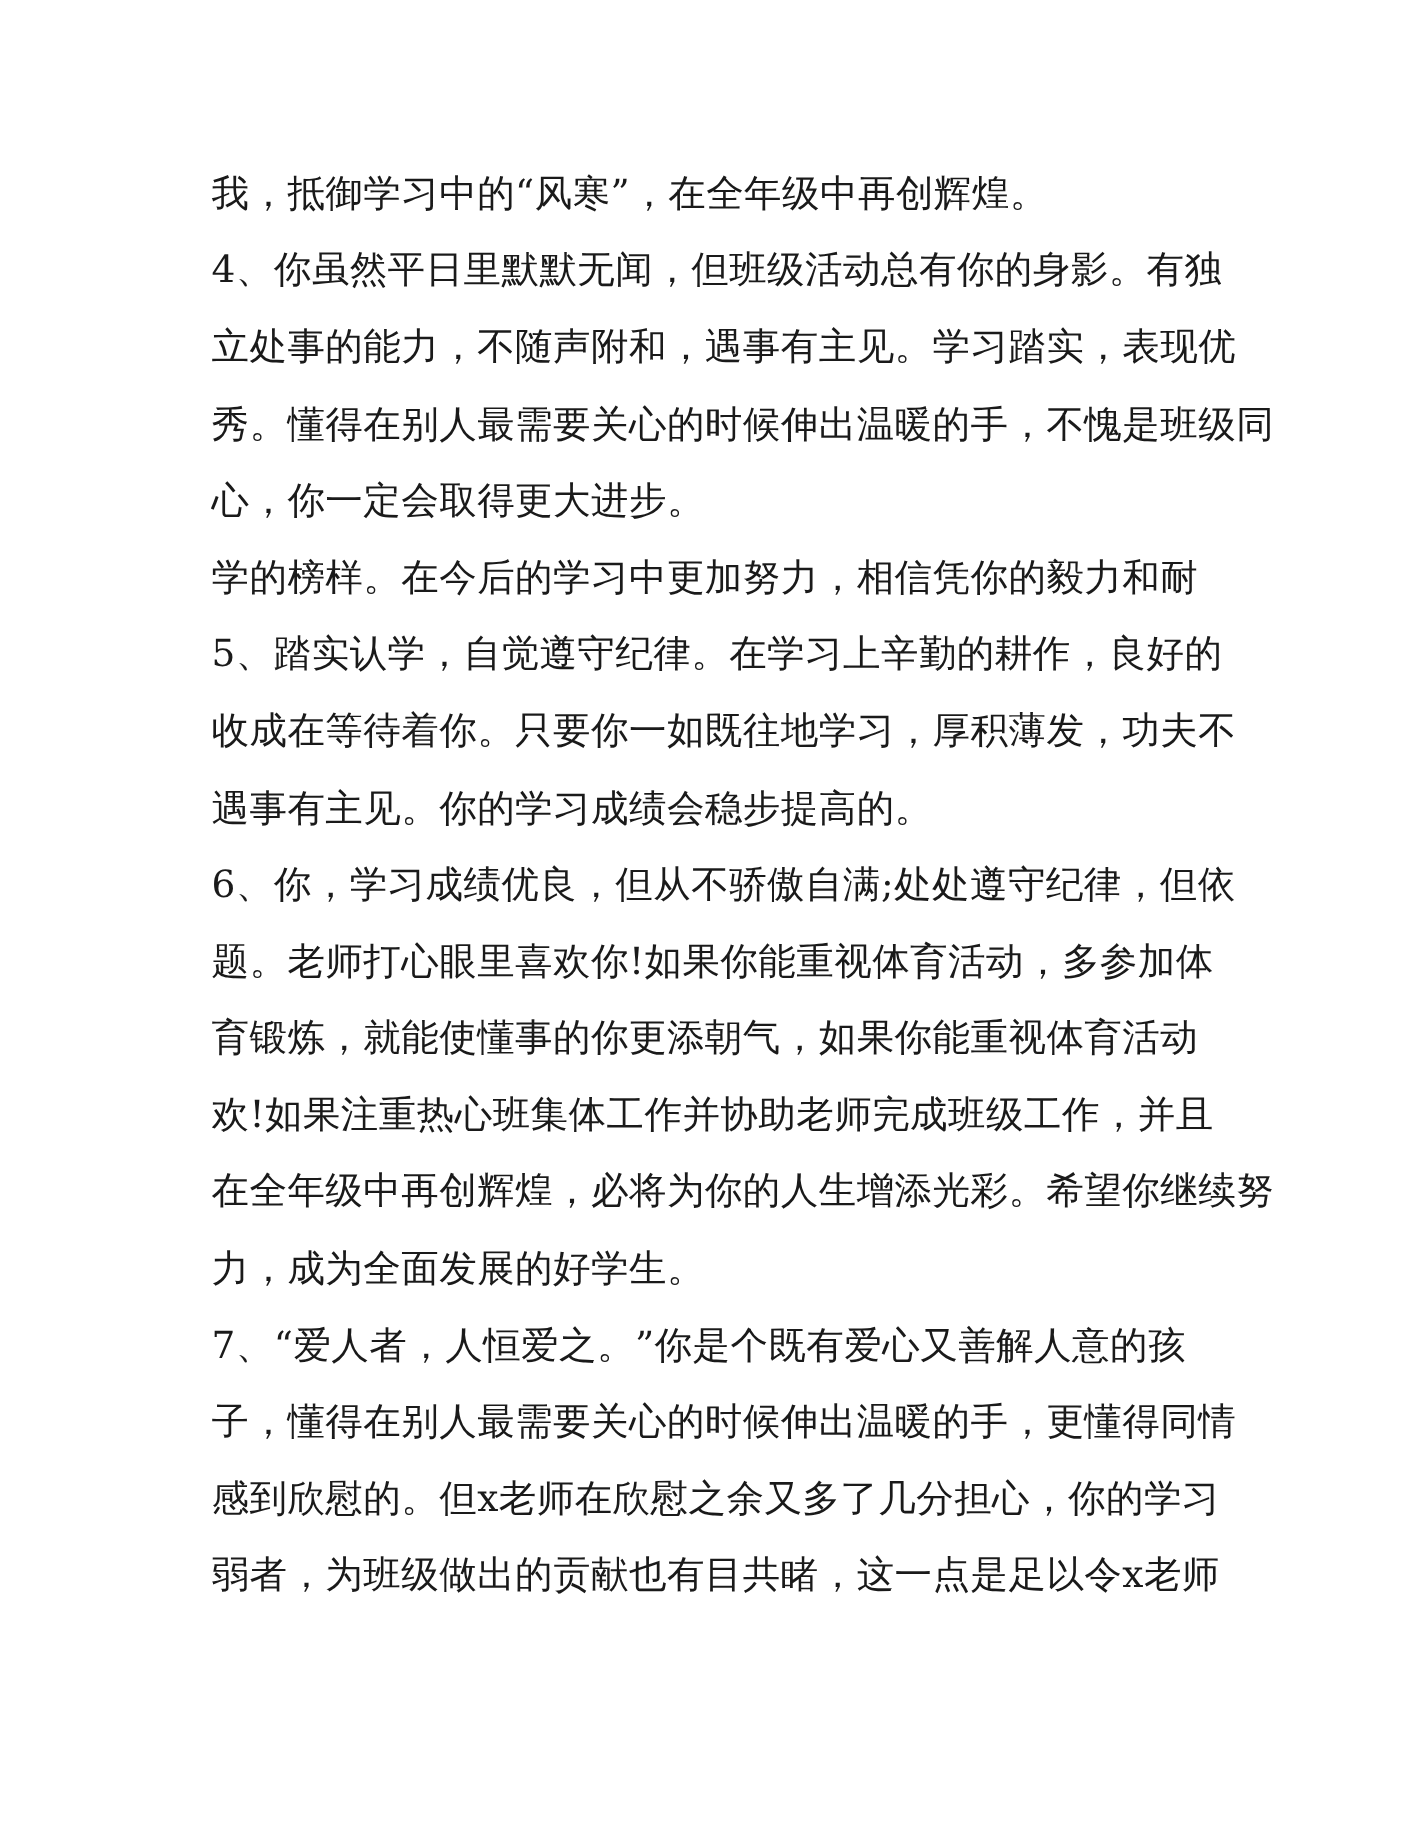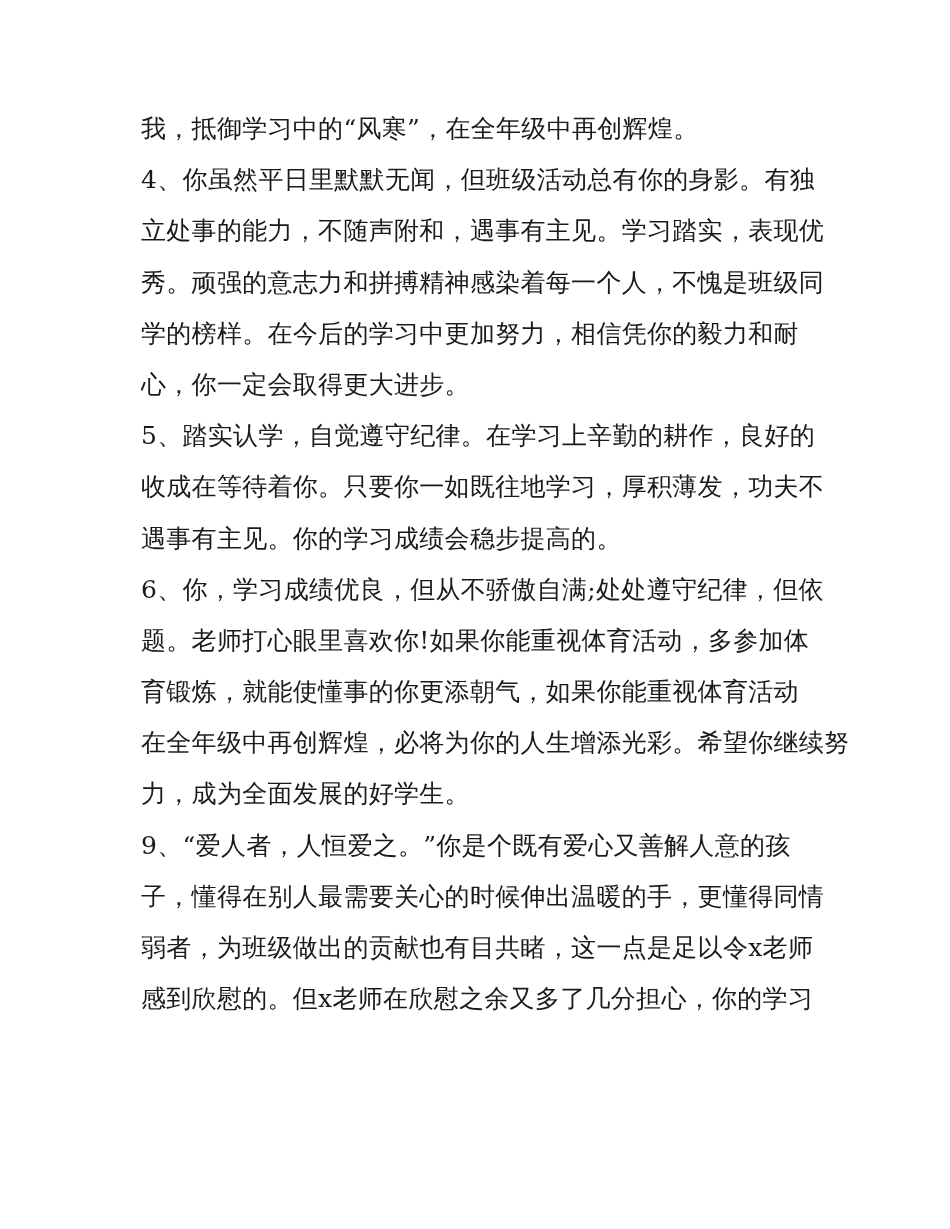--- a/index.html
+++ b/index.html
@@ -39,29 +39,30 @@
     }
   </style>
 </head>
 <body>
 
 <div class="page">
   <div class="text-block">
     <span class="line">我，抵御学习中的“风寒”，在全年级中再创辉煌。</span>
     <span class="line">4、你虽然平日里默默无闻，但班级活动总有你的身影。有独</span>
     <span class="line">立处事的能力，不随声附和，遇事有主见。学习踏实，表现优</span>
-    <span class="line">秀。顽强的意志力和拼搏精神感染着每一个人，不愧是班级同</span>
+    <span class="line">秀。懂得在别人最需要关心的时候伸出温暖的手，不愧是班级同</span>
+    <span class="line">心，你一定会取得更大进步。</span>
     <span class="line">学的榜样。在今后的学习中更加努力，相信凭你的毅力和耐</span>
-    <span class="line">心，你一定会取得更大进步。</span>
     <span class="line">5、踏实认学，自觉遵守纪律。在学习上辛勤的耕作，良好的</span>
     <span class="line">收成在等待着你。只要你一如既往地学习，厚积薄发，功夫不</span>
     <span class="line">遇事有主见。你的学习成绩会稳步提高的。</span>
     <span class="line">6、你，学习成绩优良，但从不骄傲自满;处处遵守纪律，但依</span>
     <span class="line">题。老师打心眼里喜欢你!如果你能重视体育活动，多参加体</span>
     <span class="line">育锻炼，就能使懂事的你更添朝气，如果你能重视体育活动</span>
+    <span class="line">欢!如果注重热心班集体工作并协助老师完成班级工作，并且</span>
     <span class="line">在全年级中再创辉煌，必将为你的人生增添光彩。希望你继续努</span>
     <span class="line">力，成为全面发展的好学生。</span>
-    <span class="line">9、“爱人者，人恒爱之。”你是个既有爱心又善解人意的孩</span>
+    <span class="line">7、“爱人者，人恒爱之。”你是个既有爱心又善解人意的孩</span>
     <span class="line">子，懂得在别人最需要关心的时候伸出温暖的手，更懂得同情</span>
+    <span class="line">感到欣慰的。但x老师在欣慰之余又多了几分担心，你的学习</span>
     <span class="line">弱者，为班级做出的贡献也有目共睹，这一点是足以令x老师</span>
-    <span class="line">感到欣慰的。但x老师在欣慰之余又多了几分担心，你的学习</span>
   </div>
 </div>
 
 </body></html>

